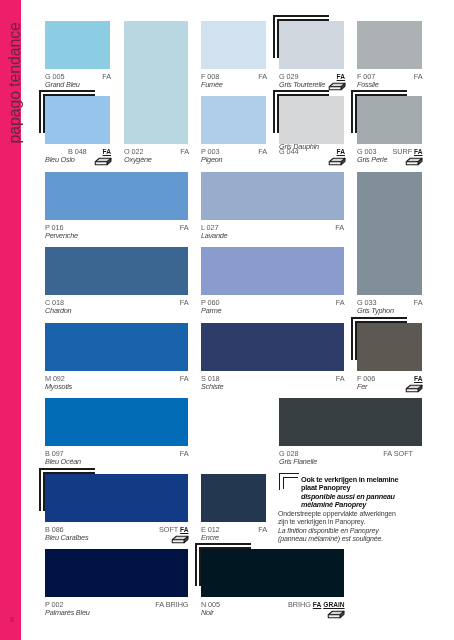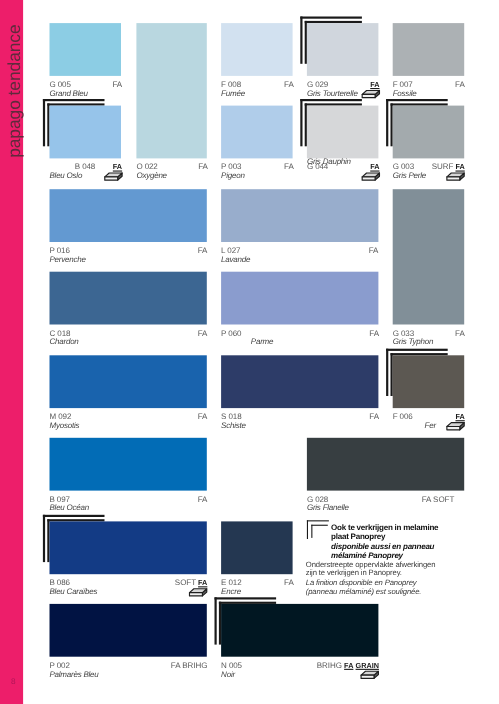--- a/index.html
+++ b/index.html
@@ -174,21 +174,21 @@
       </div>
       <div class="swatch" style="left: 45px; top: 247px; width: 142.5px; height: 48px;">
         <div class="chip" style="width:142.5px;height:48px;background:#3c6692;"></div>
         <div class="code" style="top:51.2px;">C 018</div>
         <div class="nm" style="top:59px;">Chardon</div>
         <div class="tags" style="top:51.2px;right:-1px;">FA</div>
       </div>
       <div class="swatch" style="left: 201px; top: 247px; width: 142.5px; height: 48px;">
         <div class="chip" style="width:142.5px;height:48px;background:#8a9cce;"></div>
         <div class="code" style="top:51.2px;">P 060</div>
-        <div class="nm" style="top:59px;margin-left:27px;">Parme</div>
+        <div class="nm" style="top:59px;">Parme</div>
         <div class="tags" style="top:51.2px;right:-1px;">FA</div>
       </div>
       <div class="swatch" style="left: 45px; top: 323px; width: 142.5px; height: 48px;">
         <div class="chip" style="width:142.5px;height:48px;background:#1963ad;"></div>
         <div class="code" style="top:51.2px;">M 092</div>
         <div class="nm" style="top:59px;">Myosotis</div>
         <div class="tags" style="top:51.2px;right:-1px;">FA</div>
       </div>
       <div class="swatch" style="left: 201px; top: 323px; width: 142.5px; height: 48px;">
         <div class="chip" style="width:142.5px;height:48px;background:#2d3c68;"></div>
@@ -198,21 +198,21 @@
       </div>
       <div class="swatch" style="left: 357px; top: 323px; width: 64.5px; height: 48px;">
         <div class="bracket" style="left:-6px;top:-6px;width:56px;height:43px;">
           <i style="left:0px;top:0px;width:56px;height:1.6px;"></i>
           <i style="left:0px;top:0px;width:1.6px;height:43px;"></i>
           <i style="left:4.2px;top:4.2px;width:51.8px;height:1.6px;"></i>
           <i style="left:4.2px;top:4.2px;width:1.6px;height:38.8px;"></i>
         </div>
         <div class="chip" style="width:64.5px;height:48px;background:#5c5852;"></div>
         <div class="code" style="top:51.2px;">F 006</div>
-        <div class="nm" style="top:59px;margin-left:29px;">Fer</div>
+        <div class="nm" style="top:59px;">Fer</div>
         <div class="tags" style="top:51.2px;right:-1px;"><b>FA</b></div>
         <div class="panel-icon" style="right:-1.5px;top:56.2px;"><svg width="18" height="9.5" viewBox="0 0 72 38" shape-rendering="geometricPrecision">
             <g stroke="#1f1f1f" stroke-width="4.2" stroke-linejoin="round">
               <path d="M52 19 L68 5 L68 17 L52 31 Z" fill="#5a5a5a"></path>
               <path d="M5 19 L21 5 L68 5 L52 19 Z" fill="#d5d5d5"></path>
               <path d="M5 19 L52 19 L52 31 L5 31 Z" fill="#f0f0f0"></path>
             </g>
           </svg></div>
       </div>
       <div class="swatch" style="left: 45px; top: 398px; width: 142.5px; height: 48px;">

